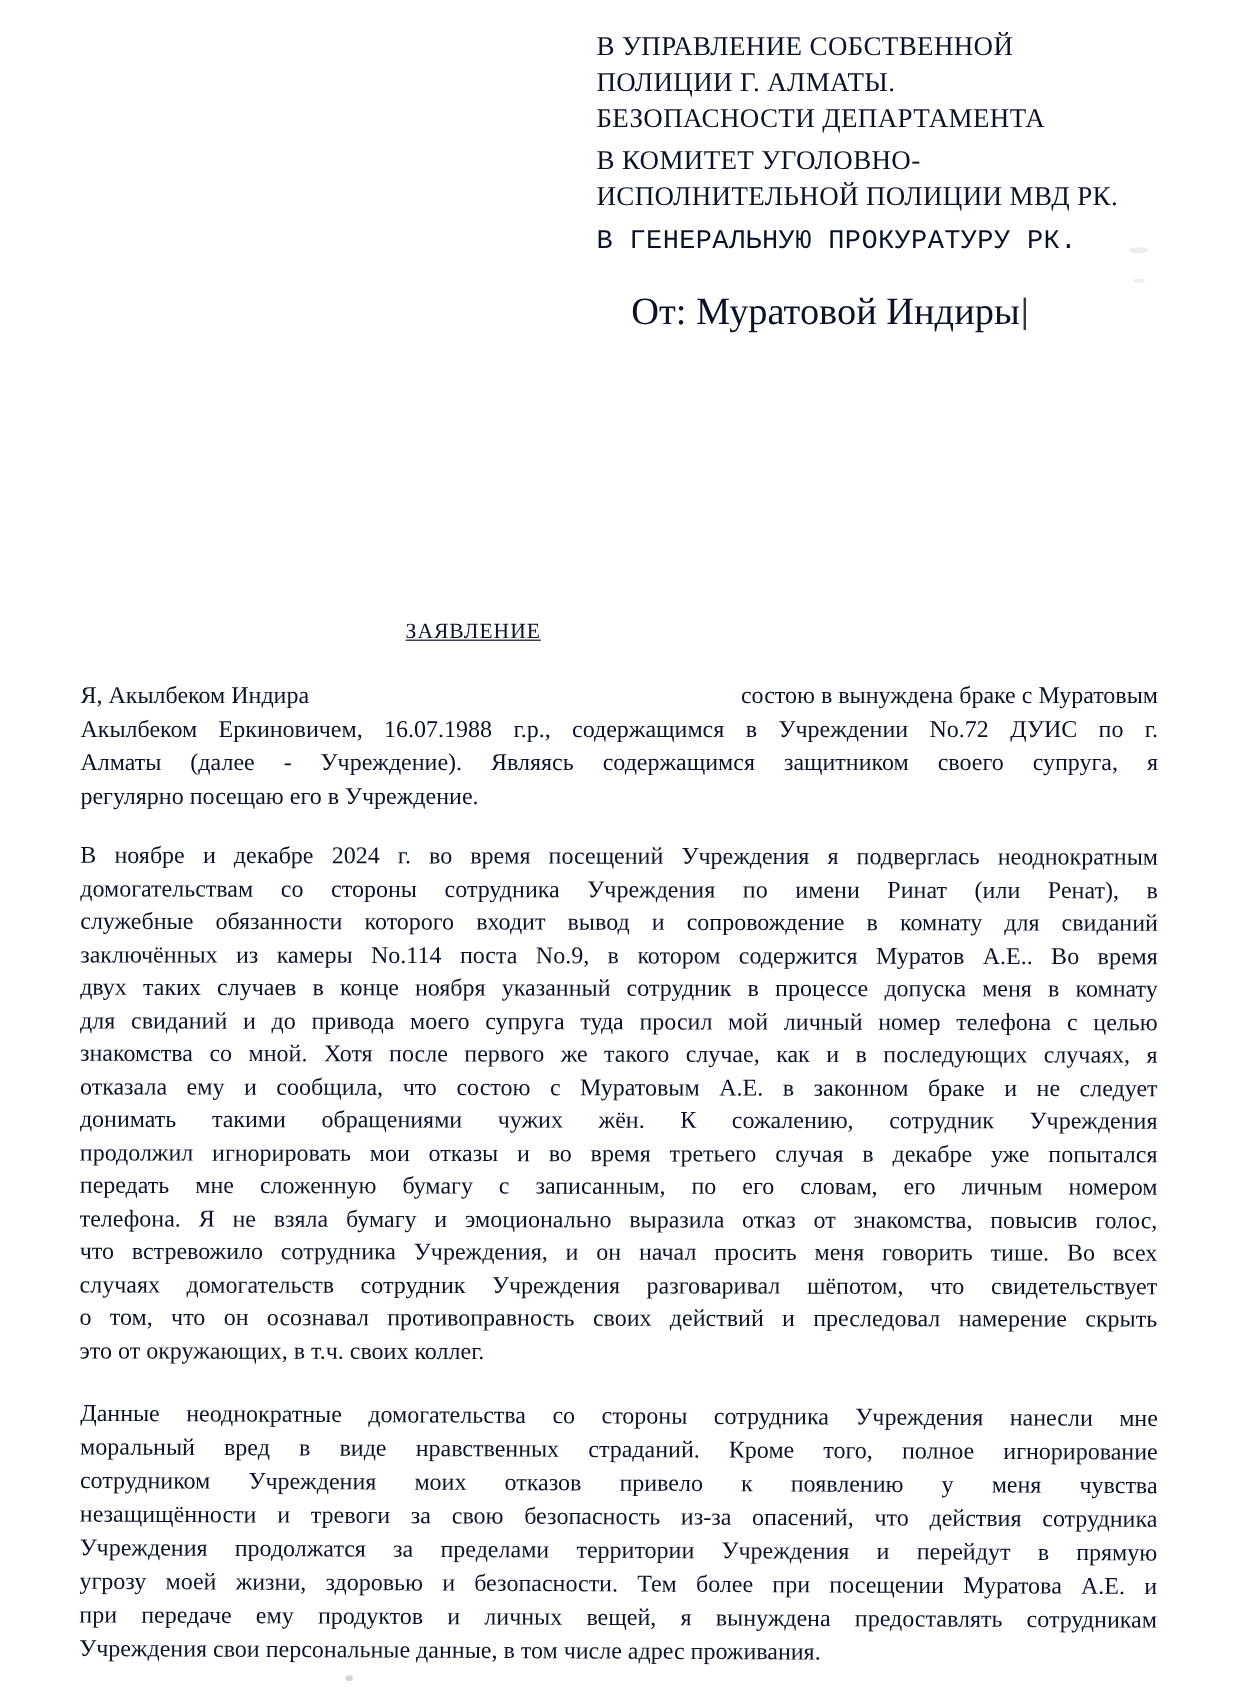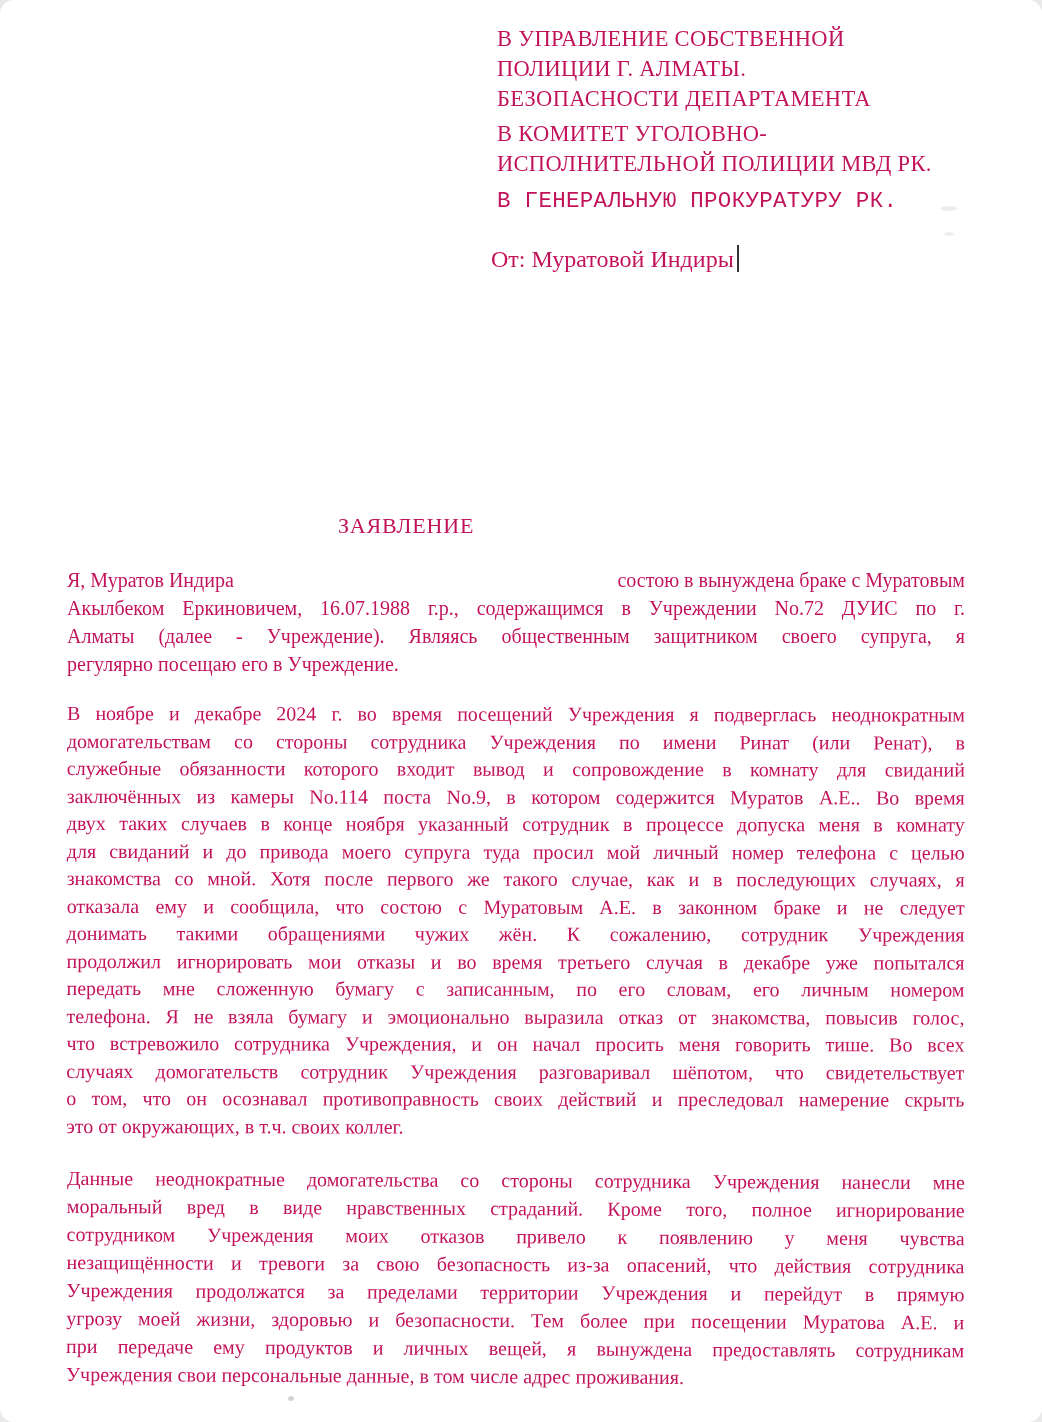--- a/index.html
+++ b/index.html
@@ -1,48 +1,48 @@
 <!DOCTYPE html>
 <html lang="ru"><head>
 <meta charset="utf-8">
 <style>
   html,body { margin:0; padding:0; background:#e9e9e9; }
   .page {
     position:relative;
     width:1042px; height:1422px;
     margin:0 auto;
     background:#fcfcfb;
-    color:#be185d;
+    color:#0f172a;
     font-family:"Liberation Serif","DejaVu Serif",serif;
     overflow:hidden;
     filter:blur(0.25px) contrast(1.05);
-    border-radius:14px;
   }
   
   .addr {
     position:absolute; left:497px; width:500px;
     font-size:22.5px; line-height:30px; letter-spacing:0.3px;
   }
   .addr .aline { white-space:nowrap; }
   #r1 { top:24px; }
   #r2 { top:119px; }
   #r3 { top:186px;font-family:Liberation Mono, monospace; }
   .from {
-    position:absolute; left:491px; top:244px;
-    font-size:24px; line-height:30px; white-space:nowrap;
+    position:absolute; left:526px; top:244px;
+    font-size:32px; line-height:30px; white-space:nowrap;
   }
   .caret {
     display:inline-block; width:2px; height:27px;
     background:#3a3a3e; margin-left:3px; vertical-align:-5px;
   }
   
   .title {
     position:absolute; left:338px; top:512px;
-    font-size:22px; letter-spacing:0.8px; line-height:28px;
+    font-size:18px; letter-spacing:0.8px; line-height:28px;
     white-space:nowrap;
+    text-decoration:underline;
   }
   
   .para {
     position:absolute; left:67px; width:898px;
     font-size:20px;
   }
   #p1 { top:566px; }
   #p2 { top:700px; transform:rotate(0.10deg); transform-origin:0 0; }
   #p3 { top:1164px; transform:rotate(0.28deg); transform-origin:0 0; }
   #p1 .line, #p3 .line { height:28px; line-height:28px; }
@@ -77,25 +77,25 @@
   </div>
 
   <div class="from">
     <span>От: Муратовой Индиры</span><span class="caret"></span>
   </div>
 
   <div class="title">ЗАЯВЛЕНИЕ</div>
 
   <div class="para" id="p1">
     <div class="line split">
-      <span>Я, Муратов Индира</span>
+      <span>Я, Акылбеком Индира</span>
       <span>состою в вынуждена браке с Муратовым</span>
     </div>
     <div class="line j">Акылбеком Еркиновичем, 16.07.1988 г.р., содержащимся в Учреждении No.72 ДУИС по г.</div>
-    <div class="line j">Алматы (далее - Учреждение). Являясь общественным защитником своего супруга, я</div>
+    <div class="line j">Алматы (далее - Учреждение). Являясь содержащимся защитником своего супруга, я</div>
     <div class="line">регулярно посещаю его в Учреждение.</div>
   </div>
 
   <div class="para" id="p2">
     <div class="line j">В ноябре и декабре 2024 г. во время посещений Учреждения я подверглась неоднократным</div>
     <div class="line j">домогательствам со стороны сотрудника Учреждения по имени Ринат (или Ренат), в</div>
     <div class="line j">служебные обязанности которого входит вывод и сопровождение в комнату для свиданий</div>
     <div class="line j">заключённых из камеры No.114 поста No.9, в котором содержится Муратов А.Е.. Во время</div>
     <div class="line j">двух таких случаев в конце ноября указанный сотрудник в процессе допуска меня в комнату</div>
     <div class="line j">для свиданий и до привода моего супруга туда просил мой личный номер телефона с целью</div>

